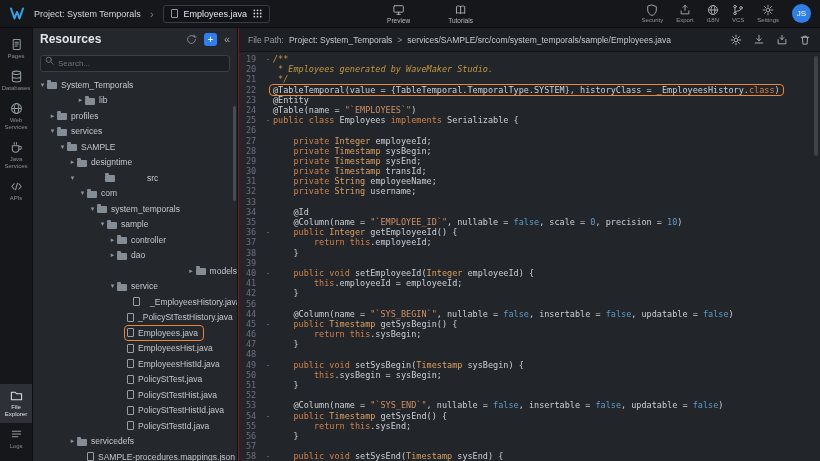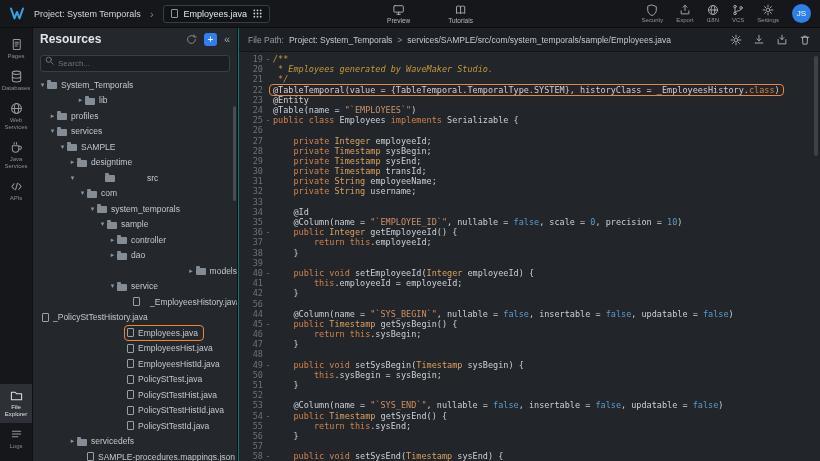--- a/index.html
+++ b/index.html
@@ -1,17 +1,17 @@
 <!DOCTYPE html>
 <html><head>
 <meta charset="utf-8">
 <style>
 *{margin:0;padding:0;box-sizing:border-box}
 body{background:#0d0f12;font-family:"Liberation Sans","DejaVu Sans",sans-serif}
-.app{width:820px;height:461px;position:relative;overflow:hidden;background:#0f766e;color:#c9ced4}
+.app{width:820px;height:461px;position:relative;overflow:hidden;background:#7f1d1d;color:#c9ced4}
 svg.i{fill:none;stroke:currentColor;stroke-width:1.1;stroke-linecap:round;stroke-linejoin:round;display:block}
 
 .topbar{height:28px;background:#15171b;display:flex;align-items:center;padding:0 9px;position:relative;border-bottom:1px solid #0b0d10}
 .tb-left{display:flex;align-items:center;gap:9px}
 .logo{color:#35a3e8}
 .proj{font-size:9px;color:#d3d7db;cursor:pointer}
 .sep{color:#7d858d;font-size:11px}
 .tab{display:flex;align-items:center;gap:6px;background:#101317;border:1px solid #383d43;border-radius:3px;height:18px;padding:0 7px;font-size:9px;color:#e3e6ea;cursor:pointer}
 .tab-ficon{width:7px;height:9px;border:1px solid #8f969d;border-radius:1px}
 .tb-center{position:absolute;left:430px;transform:translateX(-50%);top:0;height:28px;display:flex;gap:38px;align-items:center}
@@ -53,21 +53,21 @@
 .editor{position:absolute;left:239px;top:28px;right:0;bottom:0;background:#22262b}
 .filebar{height:24px;background:#1c1f24;border-bottom:1px solid #121419;display:flex;align-items:center;padding:0 9px;gap:5px;font-size:8.5px}
 .fp-label{color:#969da5}
 .fp-proj{color:#c6cbd1}
 .fp-sep{color:#969da5}
 .fp-path{color:#c6cbd1;flex:1;overflow:hidden;white-space:nowrap}
 .fp-actions{display:flex;gap:11px;color:#aab0b7;align-items:center}
 .fp-actions svg{cursor:pointer}
 .code-area{position:relative;padding-top:2px;height:calc(100% - 24px);overflow:hidden;font-family:"DejaVu Sans Mono",monospace;font-size:8.5px}
 .cline{display:flex;height:10.2px;line-height:10.2px;white-space:pre}
-.ln{width:24px;text-align:right;color:#69727b;flex:0 0 24px}
+.ln{width:24px;text-align:center;color:#69727b;flex:0 0 24px}
 .fold{width:10px;text-align:center;color:#69727b;flex:0 0 10px;cursor:pointer}
 .codetext{white-space:pre}
 .codetext.hl{position:relative}
 .codetext.hl::after{content:'';position:absolute;inset:-1px -4px;border:1.5px solid #ee8435;border-radius:4px;pointer-events:none}
 .tok-c{color:#c5973c;font-style:italic}
 .tok-k{color:#d2824a}
 .tok-t{color:#dca05f}
 .tok-s{color:#cf8f63}
 .tok-n{color:#5d9ac9}
 .tok-p{color:#ccd1d6}
@@ -304,21 +304,21 @@
         <div class="trow" style="padding-left: 75px;">
           <span class="arrow">▾</span>
           <span class="ticon tfolder"></span>
           <span class="tlabel">service</span>
         </div>
         <div class="trow" style="padding-left: 85px; gap: 6px;">
           <span class="arrow"></span>
           <span class="ticon tfile"></span>
           <span class="tlabel">_EmployeesHistory.java</span>
         </div>
-        <div class="trow" style="">
+        <div class="trow" style="padding-left: 85px;">
           <span class="arrow"></span>
           <span class="ticon tfile"></span>
           <span class="tlabel">_PolicyStTestHistory.java</span>
         </div>
         <div class="trow" style="padding-left: 85px;">
           <span class="arrow"></span>
           <span class="selwrap">
             <span class="ticon tfile"></span>
             <span class="tlabel">Employees.java</span>
           </span>

